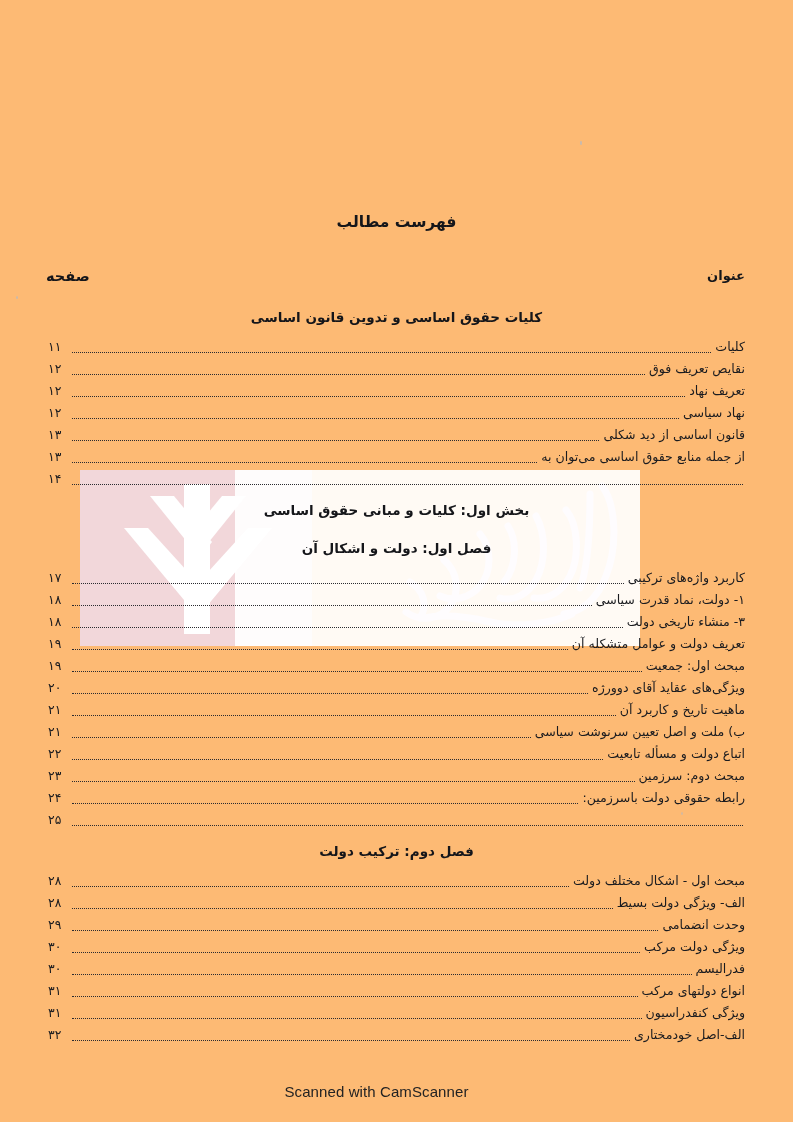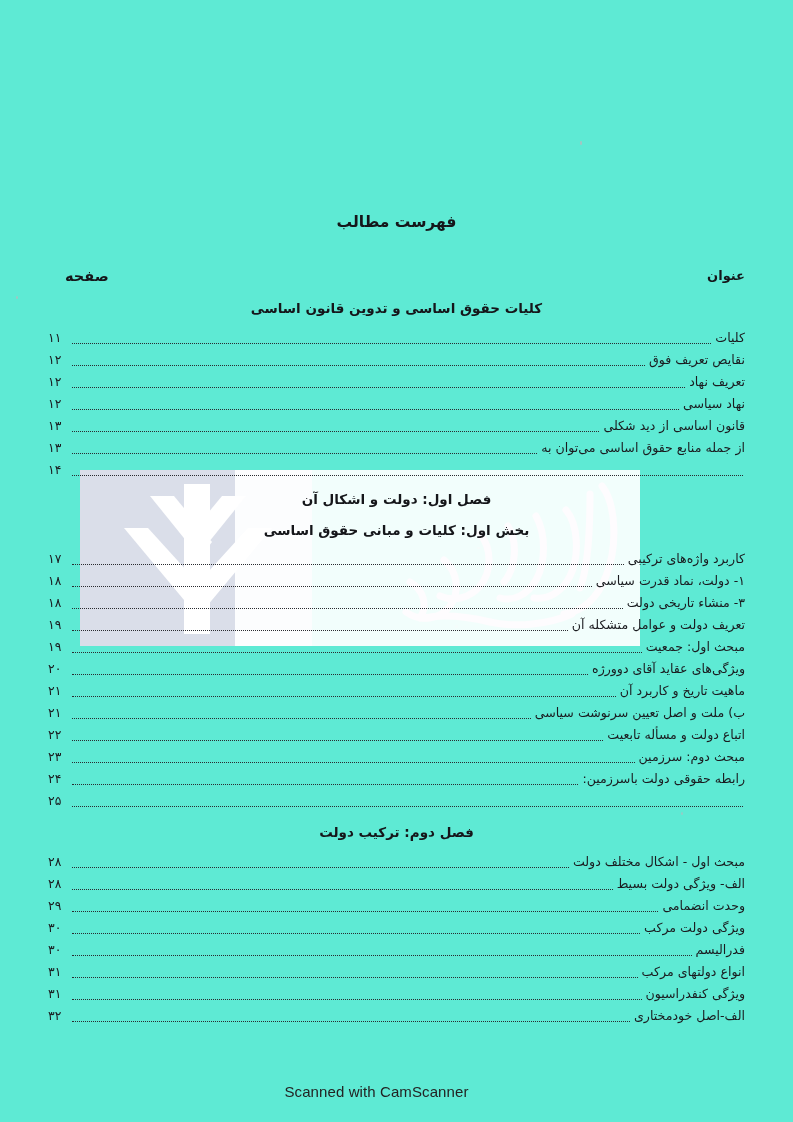--- a/index.html
+++ b/index.html
@@ -9,21 +9,21 @@
     background: #ffffff;
   }
   body {
     font-family: "DejaVu Sans", "Liberation Sans", sans-serif;
   }
 
   .page {
     position: relative;
     width: 793px;
     height: 1122px;
-    background: #5eead4;
+    background: #fdba74;
     overflow: hidden;
     box-sizing: border-box;
   }
 
   
   .speck {
     position: absolute;
     background: #b9b9bd;
     border-radius: 50%;
     opacity: .75;
@@ -95,21 +95,21 @@
     top: 268px;
     right: 48px;
     font-size: 13px;
     font-weight: bold;
     color: #15161a;
     z-index: 3;
   }
   .col-head-left {
     position: absolute;
     top: 268px;
-    left: 65px;
+    left: 46px;
     font-size: 14.5px;
     font-weight: bold;
     color: #15161a;
     z-index: 3;
   }
 
   .toc {
     position: absolute;
     left: 48px;
     right: 48px;
@@ -118,21 +118,21 @@
   }
 
   
   .sec {
     text-align: center;
     font-size: 13.5px;
     font-weight: bold;
     color: #15161a;
     line-height: 22px;
     height: 22px;
-    margin: 7px;
+    margin: 16px;
     white-space: nowrap;
   }
   .sec.gap-top { margin-top: 9px; }
   .sec.gap-bot { margin-bottom: 8px; }
 
   
   .entry {
     display: flex;
     align-items: flex-end;
     height: 22px;
@@ -251,22 +251,22 @@
       </div>
       <div class="entry">
         <span class="etitle">از جمله منابع حقوق اساسی می‌توان به</span>
         <span class="dots"></span>
         <span class="epage">۱۳</span>
       </div>
       <div class="entry">
         <span class="dots"></span>
         <span class="epage">۱۴</span>
       </div>
+      <div class="sec gap-top">بخش اول: کلیات و مبانی حقوق اساسی</div>
       <div class="sec gap-bot">فصل اول: دولت و اشکال آن</div>
-      <div class="sec gap-top">بخش اول: کلیات و مبانی حقوق اساسی</div>
       <div class="entry">
         <span class="etitle">کاربرد واژه‌های ترکیبی</span>
         <span class="dots"></span>
         <span class="epage">۱۷</span>
       </div>
       <div class="entry">
         <span class="etitle">۱- دولت، نماد قدرت سیاسی</span>
         <span class="dots"></span>
         <span class="epage">۱۸</span>
       </div>

